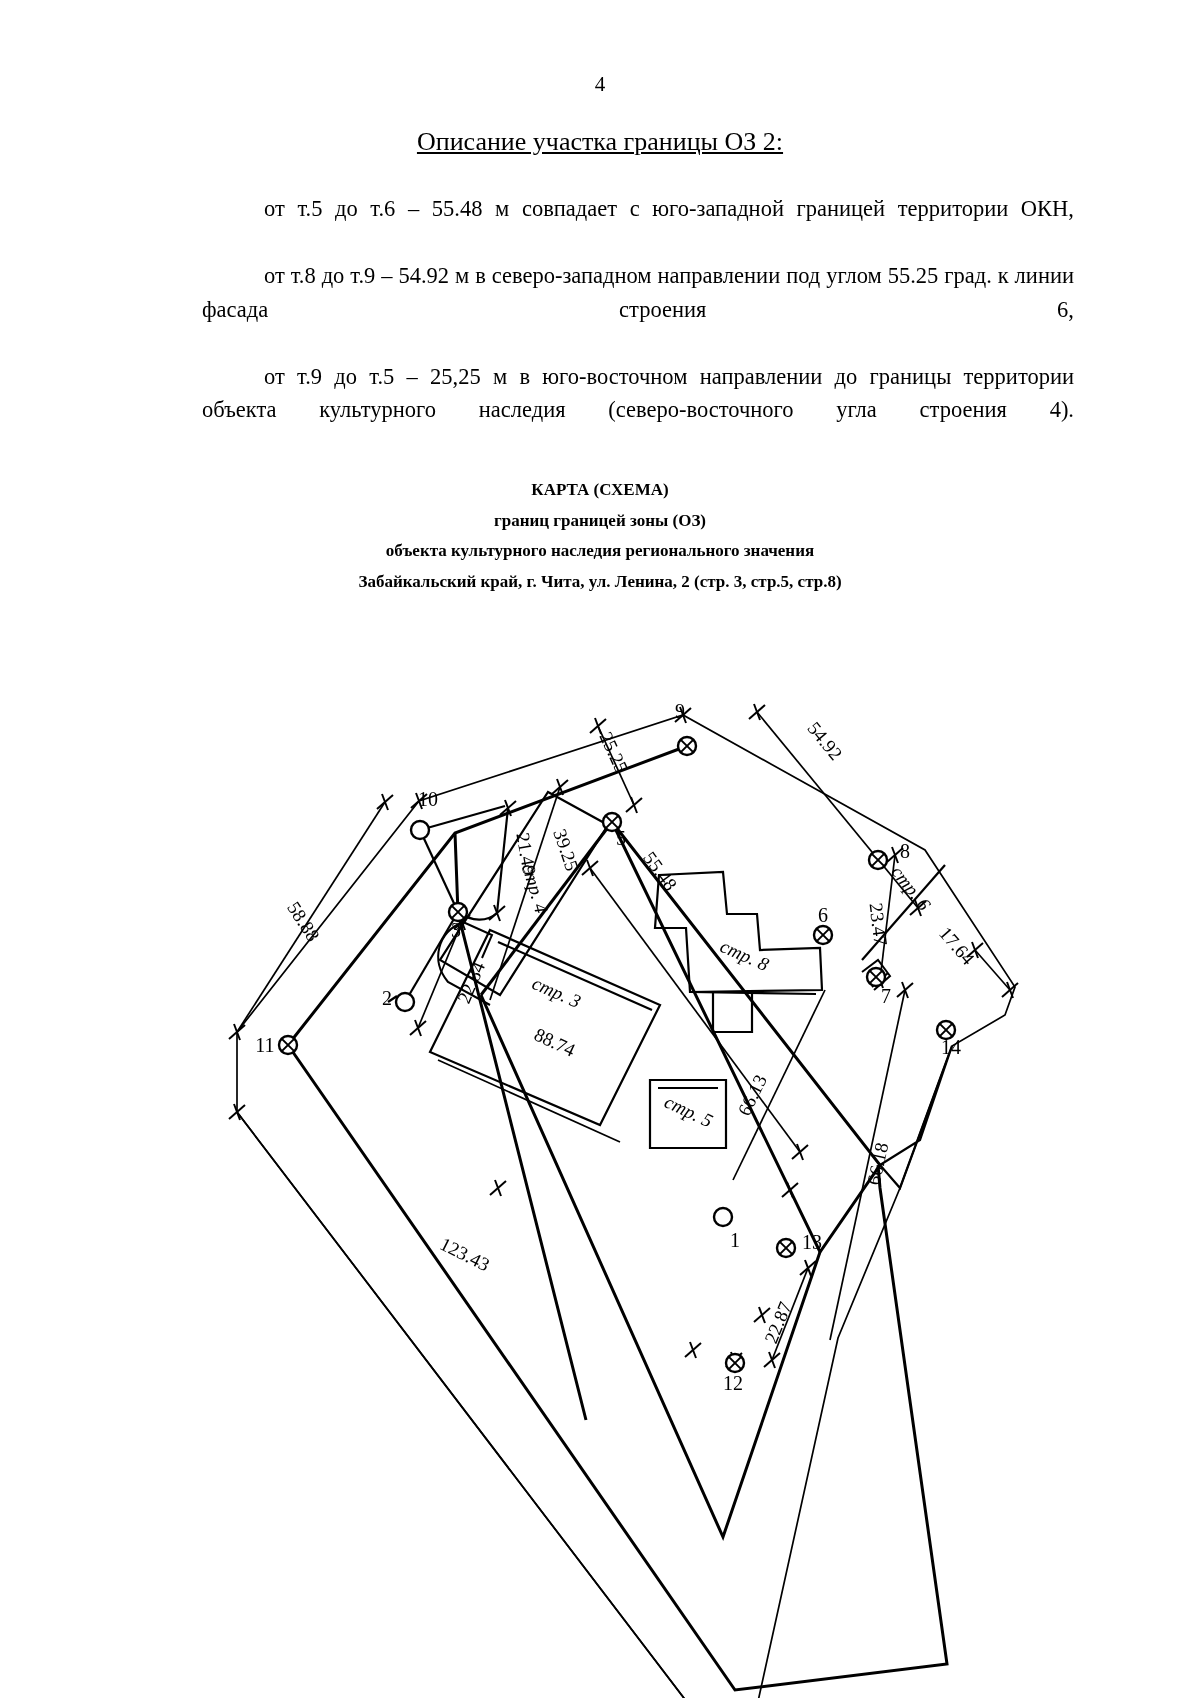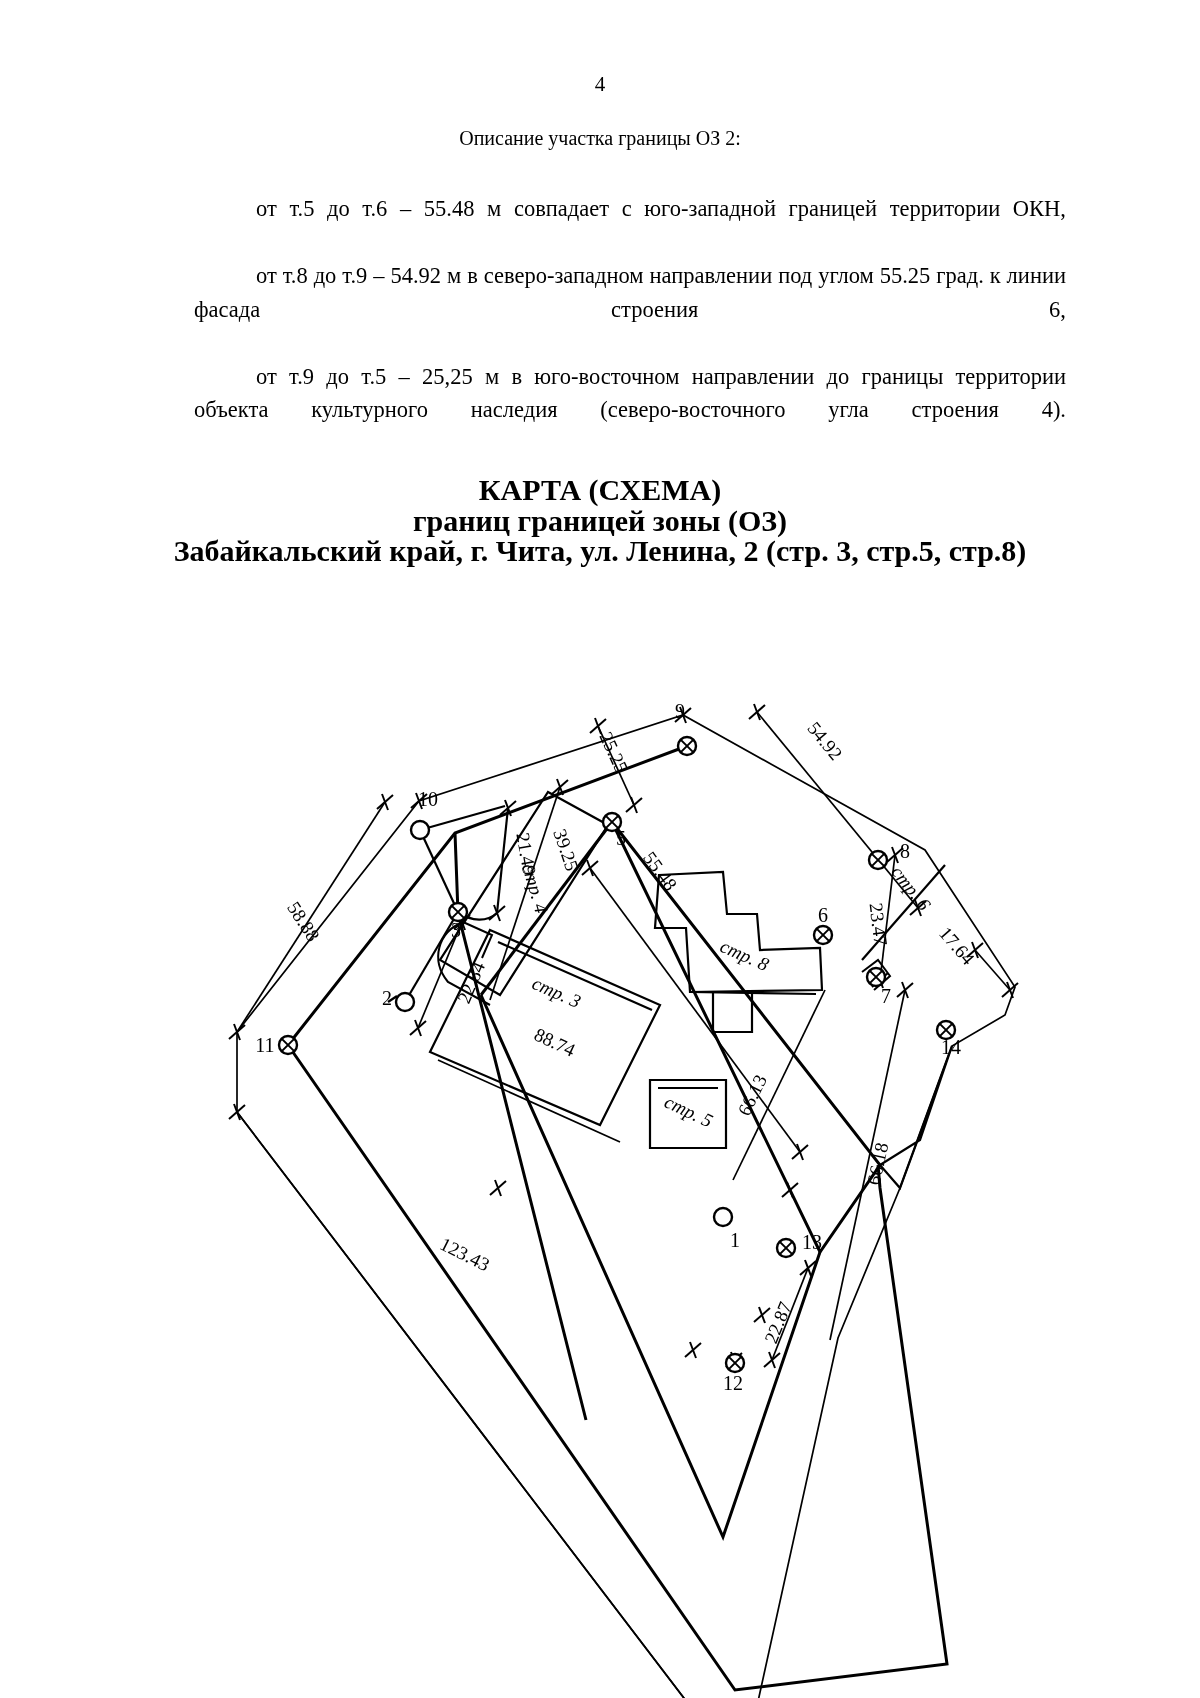--- a/index.html
+++ b/index.html
@@ -33,27 +33,28 @@
     font-size: 21px;
     line-height: 1;
   }
 
   .section-heading {
     position: absolute;
     top: 127px;
     left: 0;
     width: 1200px;
     text-align: center;
-    font-size: 20px;
+    font-size: 26px;
+    text-decoration: underline;
   }
 
   .body-text {
     position: absolute;
     top: 192px;
-    left: 194px;
+    left: 202px;
     width: 872px;
     font-size: 22.5px;
     line-height: 33.5px;
     text-align: justify;
     text-justify: inter-word;
   }
   .body-text p {
     margin: 0;
     text-indent: 62px;
   }
@@ -66,21 +67,21 @@
     width: 100%;
   }
 
   .map-title {
     position: absolute;
     top: 475px;
     left: 0;
     width: 1200px;
     text-align: center;
     font-weight: bold;
-    font-size: 30px;
+    font-size: 17px;
     line-height: 30.5px;
   }
 
   
   .drawing {
     position: absolute;
     left: 0;
     top: 660px;
     width: 1200px;
     height: 1038px;
@@ -118,20 +119,21 @@
 
   <div class="body-text">
     <p class="jus">от т.5 до т.6 – 55.48 м совпадает с юго-западной границей территории ОКН,</p>
     <p class="jus">от т.8 до т.9 – 54.92 м в северо-западном направлении под углом 55.25 град. к линии фасада строения 6,</p>
     <p class="jus">от т.9 до т.5 – 25,25 м в юго-восточном направлении до границы территории объекта культурного наследия (северо-восточного угла строения 4).</p>
   </div>
 
   <div class="map-title">
     <div>КАРТА (СХЕМА)</div>
     <div>границ границей зоны (ОЗ)</div>
+    <div>объекта культурного наследия регионального значения</div>
     <div>Забайкальский край, г. Чита, ул. Ленина, 2 (стр. 3, стр.5, стр.8)</div>
   </div>
 
   <div class="drawing">
     <svg viewBox="0 0 1200 1038" xmlns="http://www.w3.org/2000/svg">
 
       <defs>
 
         <g id="tick">
           <line x1="-8" y1="7" x2="8" y2="-7" stroke="#000" stroke-width="2"></line>

